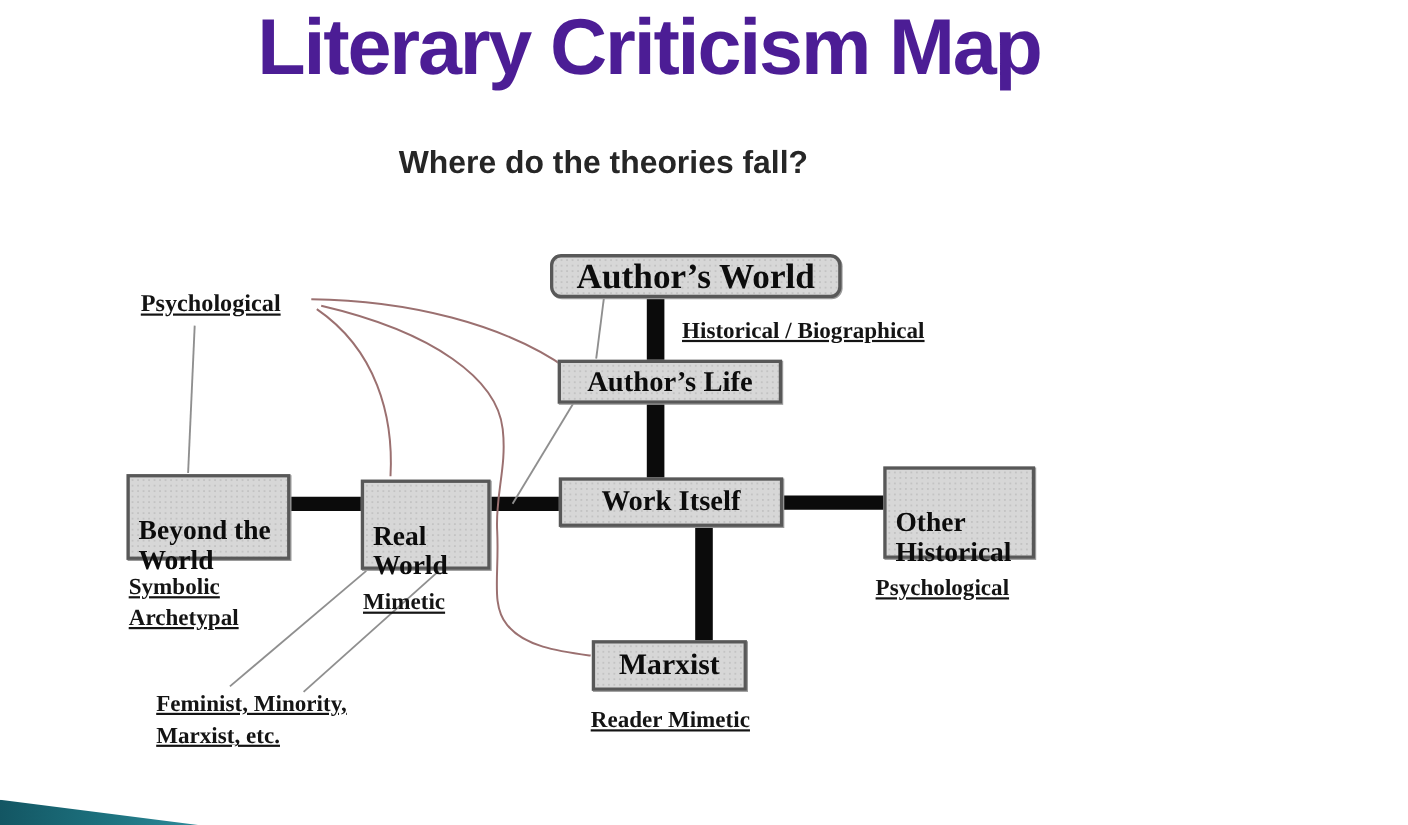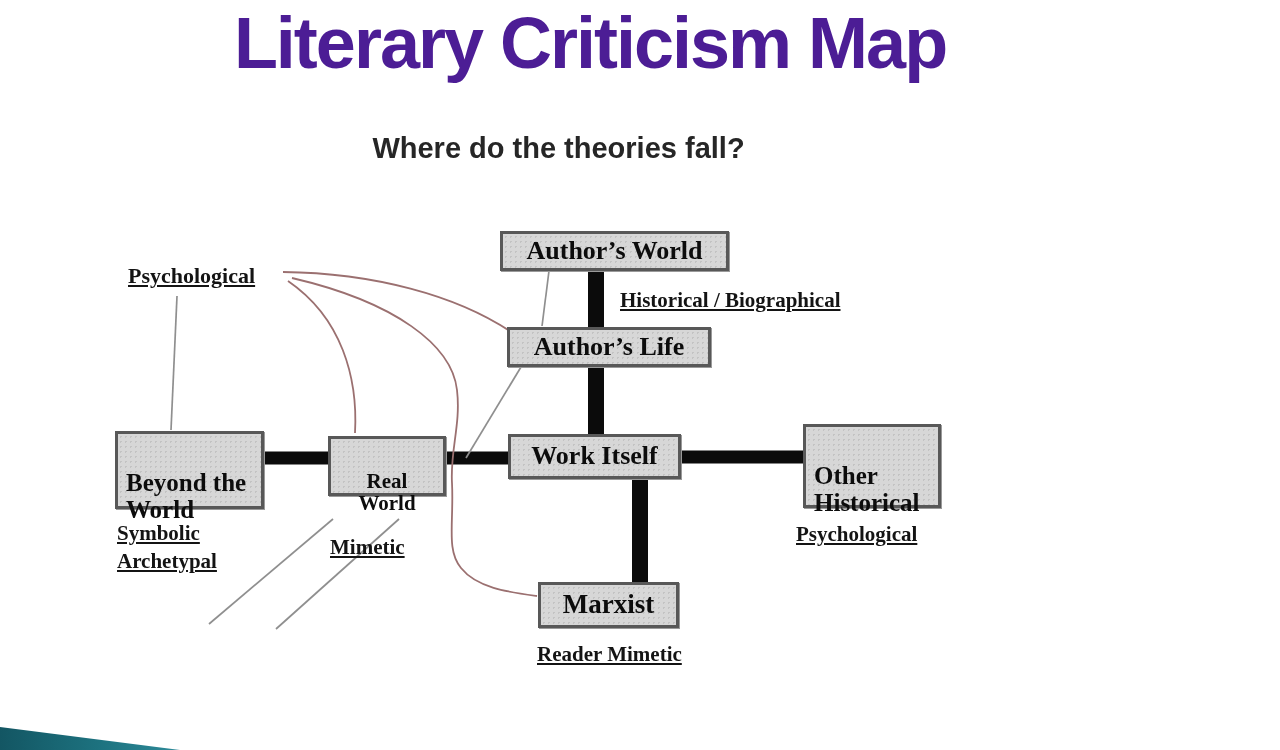--- a/index.html
+++ b/index.html
@@ -6,45 +6,45 @@
   .stage {
     position:relative; width:1280px; height:750px; background:#ffffff;
     overflow:hidden; font-family:"Liberation Serif", serif;
   }
   .title {
     position:absolute; left:0; top:2px; width:1180px; text-align:center;
     font-family:"Liberation Sans", sans-serif; font-weight:bold;
     font-size:72px; letter-spacing:-2px; color:#4c1d95;
   }
   .subtitle {
-    position:absolute; left:16px; top:132px; width:1085px; text-align:center;
+    position:absolute; left:6px; top:132px; width:1085px; text-align:center;
     font-family:"Liberation Sans", sans-serif; font-weight:bold;
     font-size:29px; letter-spacing:0; color:#262626;
   }
   svg.wires { position:absolute; left:0; top:0; width:1280px; height:750px; }
   .node {
     position:absolute; box-sizing:border-box;
     background-color:#d7d7d7;
     background-image:radial-gradient(#c3c3c3 1px, rgba(0,0,0,0) 1px);
     background-size:5px 5px;
     border:3px solid #585858;
     box-shadow:1px 1px 0 #9a9a9a;
     color:#0c0c0c; font-weight:bold; white-space:pre-line; line-height:1.08;
   }
   .node.center { display:flex; align-items:center; justify-content:center; text-align:center; }
   .node.leftpad { padding:8px 8px; }
   .lbl {
     position:absolute; font-weight:bold; color:#141414; white-space:pre-line;
     font-size:21px; line-height:1.4;text-decoration:underline;
   }
-  .n-authors-world   { left:500px; top:231px; width:229px; height:40px; font-size:26px; }
+  .n-authors-world   { left:500px; top:231px; width:265px; height:40px; font-size:32px;border-radius:10px; }
   .n-authors-life    { left:507px; top:327px; width:204px; height:40px; font-size:26px; }
   .n-beyond-world    { left:115px; top:431px; width:149px; height:78px; font-size:25px; }
-  .n-real-world      { left:328px; top:436px; width:118px; height:60px; font-size:21px; padding-top:8px; padding-left:12px;text-align:center; }
-  .n-work-itself     { left:508px; top:434px; width:173px; height:45px; font-size:26px; }
+  .n-real-world      { left:328px; top:436px; width:118px; height:82px; font-size:25px; padding-top:8px; padding-left:12px; }
+  .n-work-itself     { left:508px; top:434px; width:204px; height:45px; font-size:26px; }
   .n-other-literature{ left:803px; top:424px; width:138px; height:84px; font-size:25px; padding-top:8px; }
   .n-audience        { left:538px; top:582px; width:141px; height:46px; font-size:27px; }
   .l-psychological { left:128px; top:261px; font-size:22px; }
   .l-historical    { left:620px; top:286px; }
   .l-symbolic      { left:117px; top:520px; line-height:1.32; }
   .l-mimetic       { left:330px; top:533px; }
   .l-formalist     { left:467px; top:485px; line-height:1.43; }
   .l-intertextual  { left:796px; top:520px; }
   .l-reader        { left:537px; top:640px; }
   .l-feminist      { left:142px; top:625px; line-height:1.4; }
@@ -113,16 +113,18 @@
     <span>Marxist</span>
   </div>
 
   <div class="lbl l-psychological">Psychological</div>
   <div class="lbl l-symbolic">Symbolic
 Archetypal</div>
   <div class="lbl l-historical">Historical / Biographical</div>
   <div class="lbl l-mimetic">Mimetic</div>
   <div class="lbl l-intertextual">Psychological</div>
   <div class="lbl l-reader">Reader Mimetic</div>
+  <div class="lbl l-feminist">Feminist, Minority,
+Marxist, etc.</div>
 
   <div class="corner-wedge"></div>
 
 </div>
 
 </body></html>

